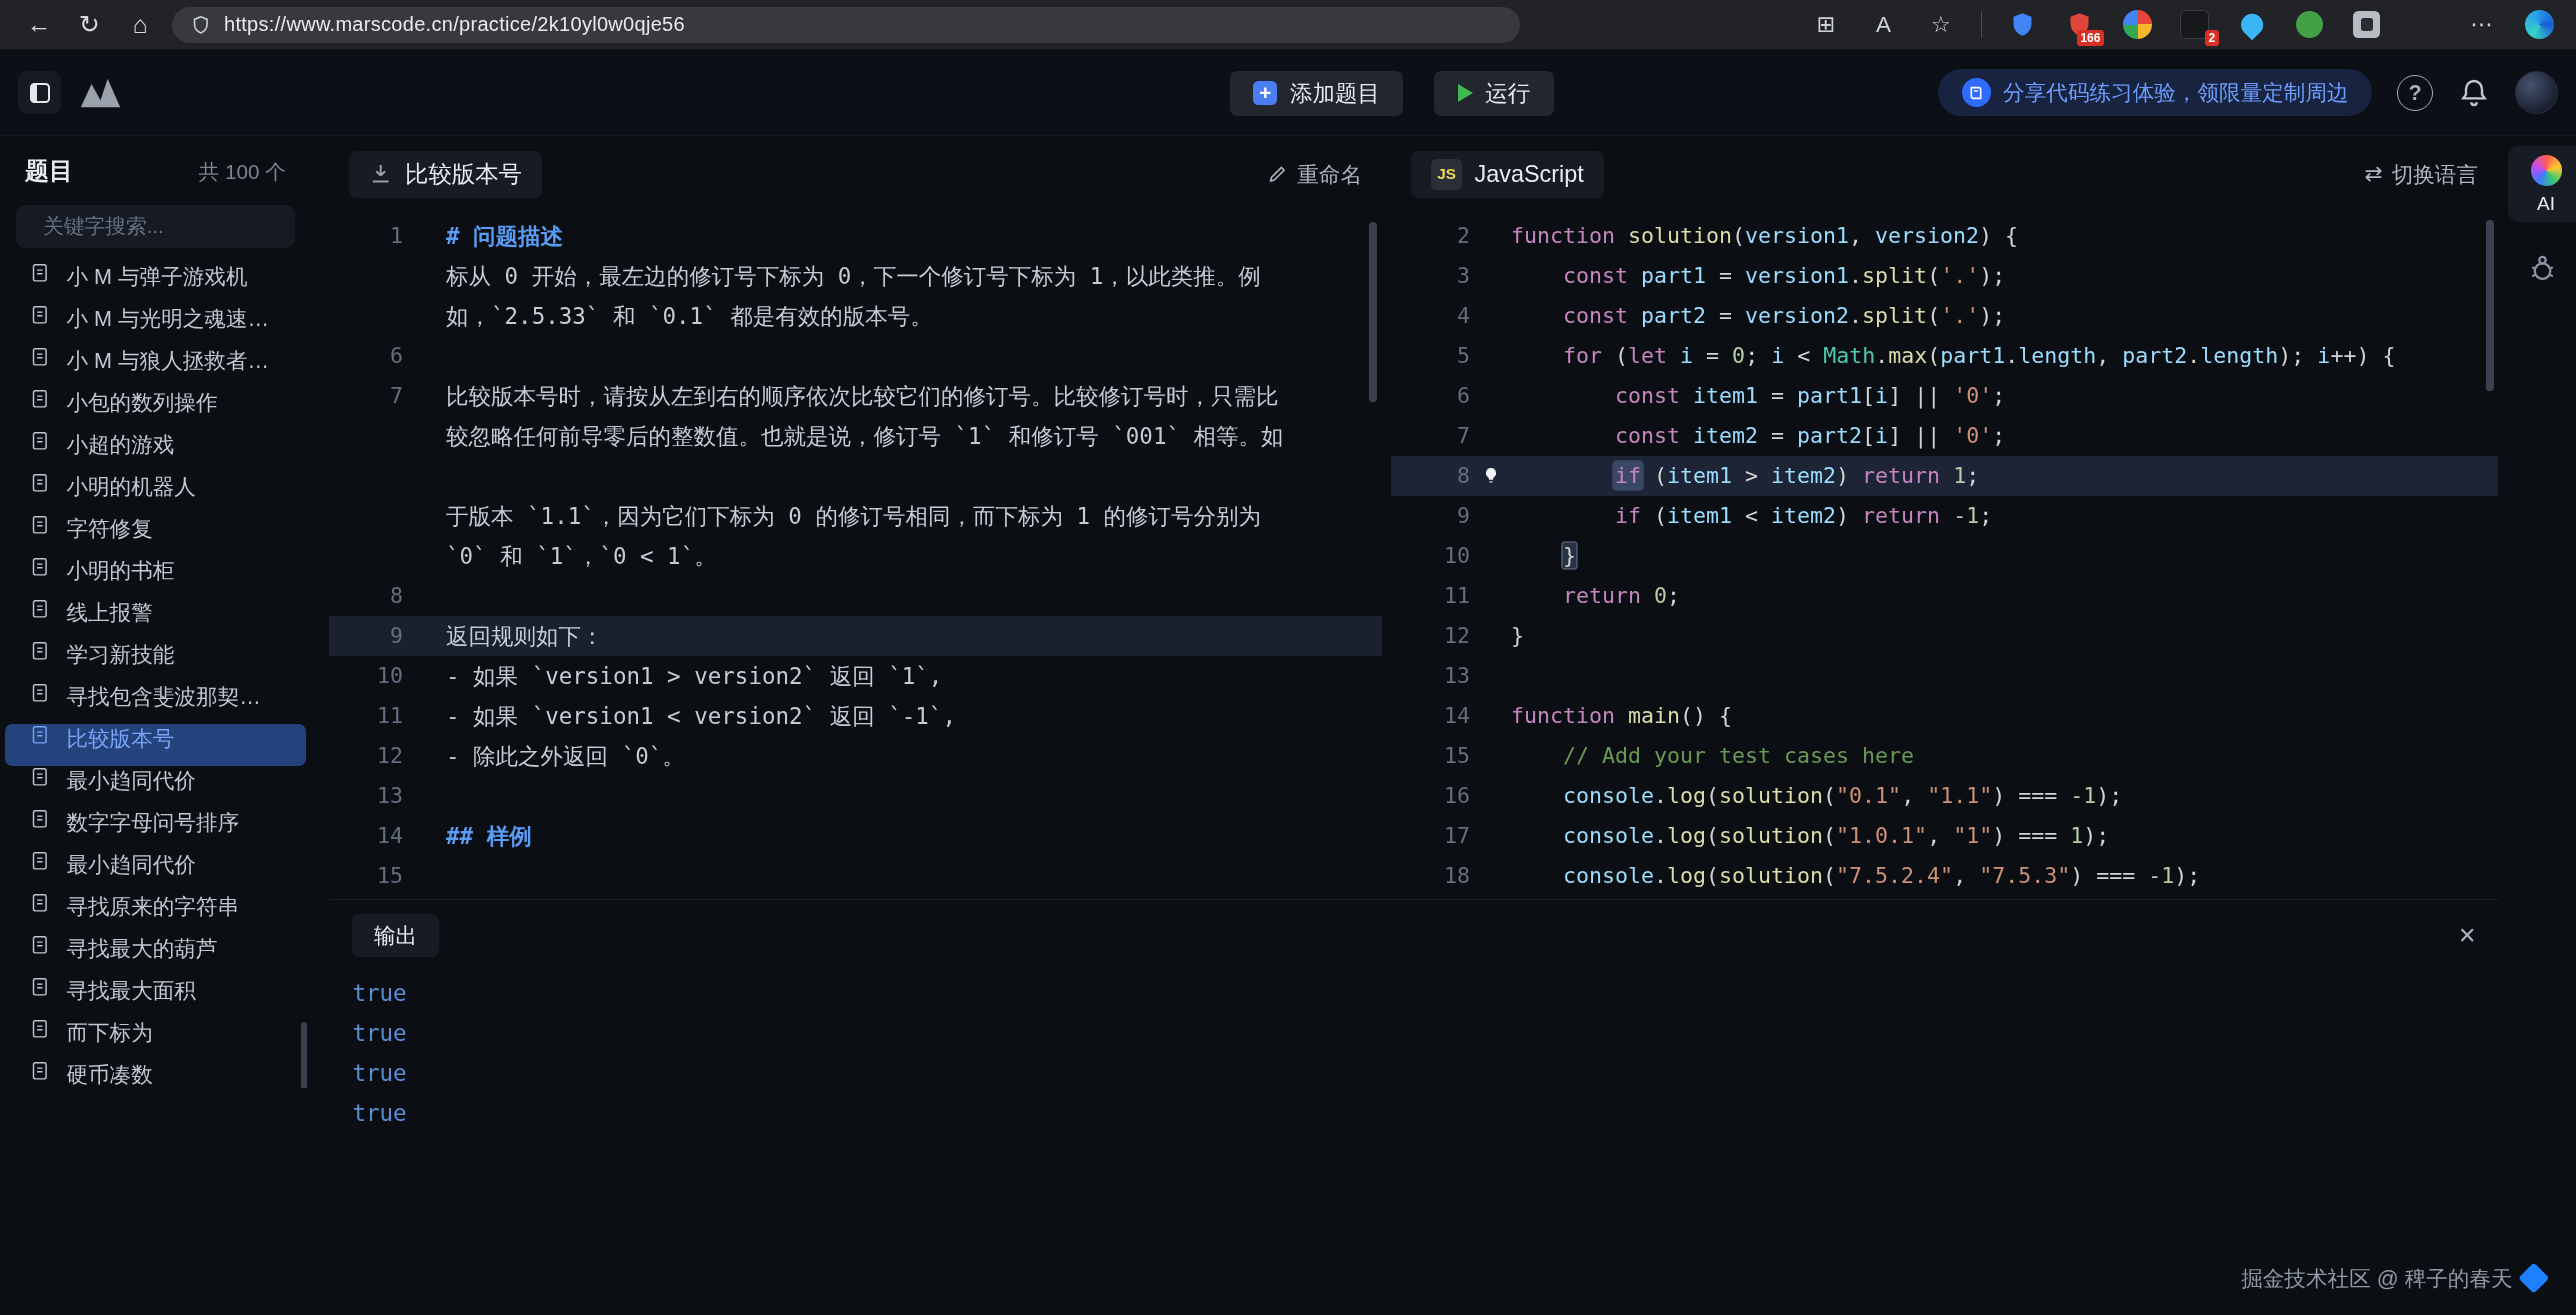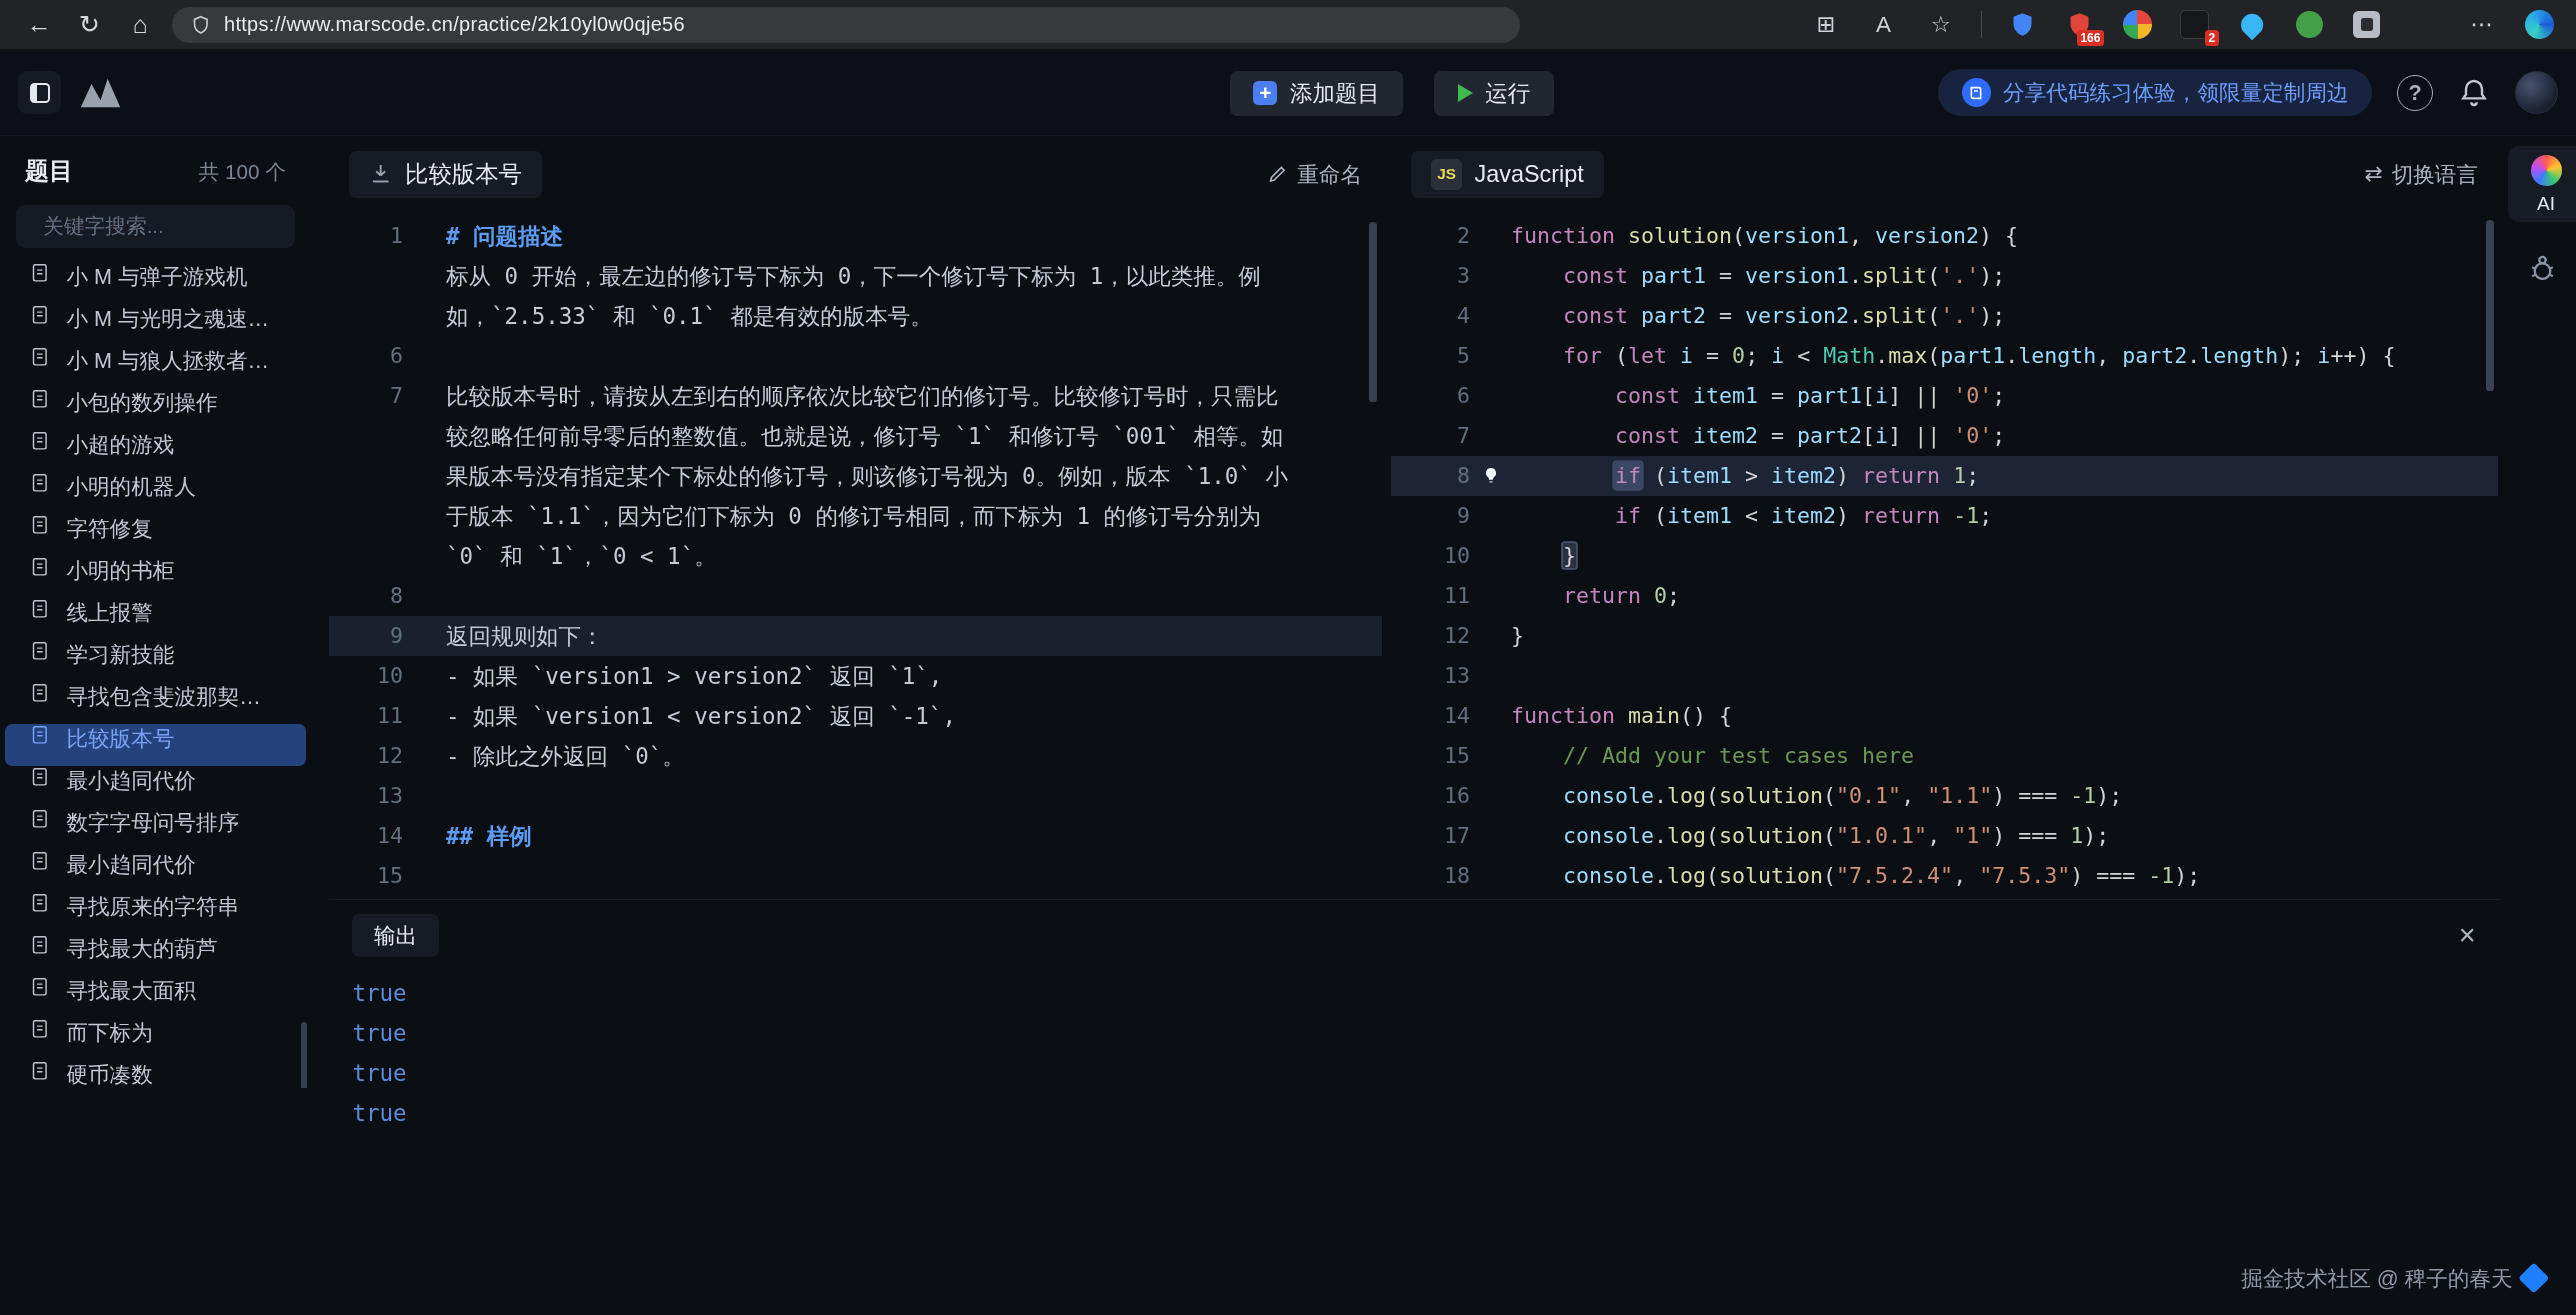--- a/index.html
+++ b/index.html
@@ -465,21 +465,20 @@
           <div class="md-row">
             <span class="gut">7</span>
             <span class="md-text">比较版本号时，请按从左到右的顺序依次比较它们的修订号。比较修订号时，只需比</span>
           </div>
           <div class="md-row">
             <span class="gut"></span>
             <span class="md-text">较忽略任何前导零后的整数值。也就是说，修订号 `1` 和修订号 `001` 相等。如</span>
           </div>
           <div class="md-row">
             <span class="gut"></span>
-            <span class="md-text">果版本号没有指定某个下标处的修订号，则该修订号视为 0。例如，版本 `1.0` 小</span>
           </div>
           <div class="md-row">
             <span class="gut"></span>
             <span class="md-text">于版本 `1.1`，因为它们下标为 0 的修订号相同，而下标为 1 的修订号分别为</span>
           </div>
           <div class="md-row">
             <span class="gut"></span>
             <span class="md-text">`0` 和 `1`，`0 &lt; 1`。</span>
           </div>
           <div class="md-row">

